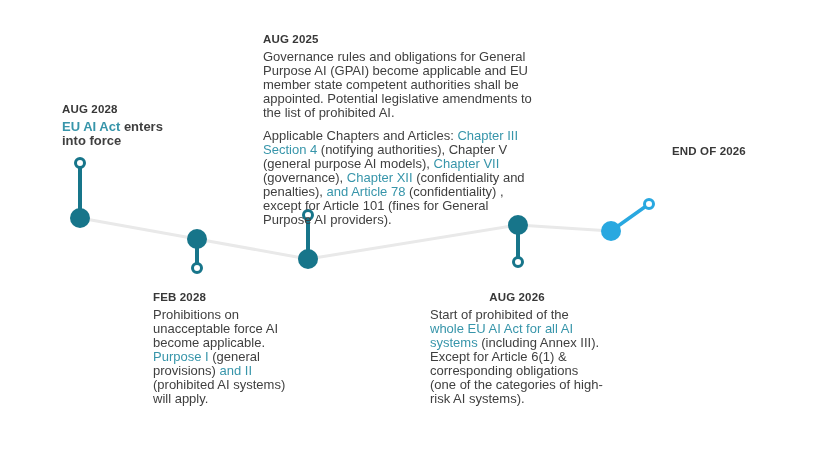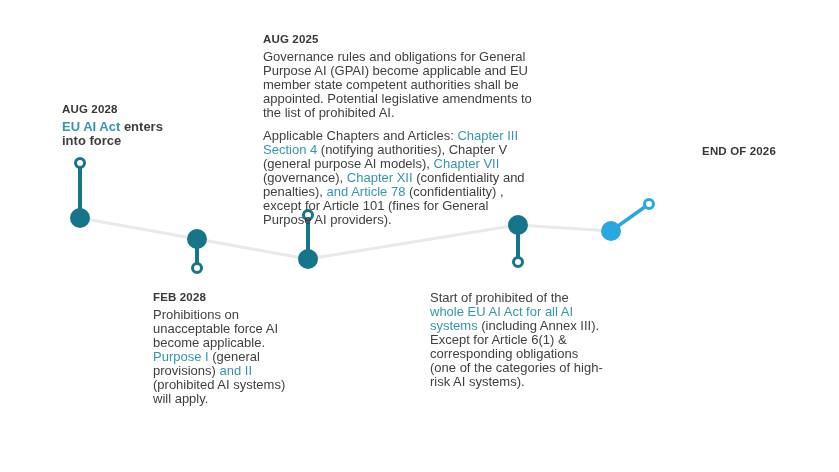--- a/index.html
+++ b/index.html
@@ -25,21 +25,21 @@
   .block p { margin:0; font-size:13px; line-height:14px; }
   .block p + p { margin-top:9px; }
   .block.centered h3 { text-align:center; }
   .bold { font-weight:700; }
   a.tl-link { color:var(--link,#3795aa); cursor:pointer; }
 
   .b-aug2024 { left:62px;  top:103px; width:102px; }
   .b-aug2025 { left:219px; top:33px;  width:274px;margin-left:44px; }
   .b-feb2025 { left:153px; top:291px; width:143px; }
   .b-aug2026 { left:430px; top:291px; width:174px; }
-  .b-end2026 { left:672px; top:145px; width:134px;text-align:center; }
+  .b-end2026 { left:672px; top:145px; width:134px; }
 </style>
 </head>
 <body>
 
 <div class="canvas">
 
   <svg class="tl-svg" viewBox="0 0 839 472" aria-hidden="true">
     <polyline class="timeline-path" points="80,218 197,239 308,259 518,225 611,231"></polyline>
 
     <g>
@@ -83,20 +83,21 @@
     <p>Governance rules and obligations for General Purpose AI (GPAI) become applicable and EU member state competent authorities shall be appointed. Potential legislative amendments to the list of prohibited AI.</p>
     <p><span>Applicable Chapters and Articles: </span><a class="tl-link">Chapter III Section 4</a><span> (notifying authorities), Chapter V (general purpose AI models), </span><a class="tl-link">Chapter VII</a><span> (governance), </span><a class="tl-link">Chapter XII</a><span> (confidentiality and penalties), </span><a class="tl-link">and Article 78</a><span> (confidentiality) , except for Article 101 (fines for General Purpose AI providers).</span></p>
   </div>
 
   <div class="block b-feb2025">
     <h3>FEB 2028</h3>
     <p><span>Prohibitions on unacceptable force AI become applicable. </span><a class="tl-link">Purpose I</a><span> (general provisions) </span><a class="tl-link">and II</a><span> (prohibited AI systems) will apply.</span></p>
   </div>
 
   <div class="block b-aug2026 centered">
+    <h3>AUG 2026</h3>
     <p><span>Start of prohibited of the </span><a class="tl-link">whole EU AI Act for all AI systems</a><span> (including Annex III). Except for Article 6(1) &amp; corresponding obligations (one of the categories of high-risk AI systems).</span></p>
   </div>
 
   <div class="block b-end2026">
     <h3>END OF 2026</h3>
   </div>
 
 </div>
 
 </body></html>

